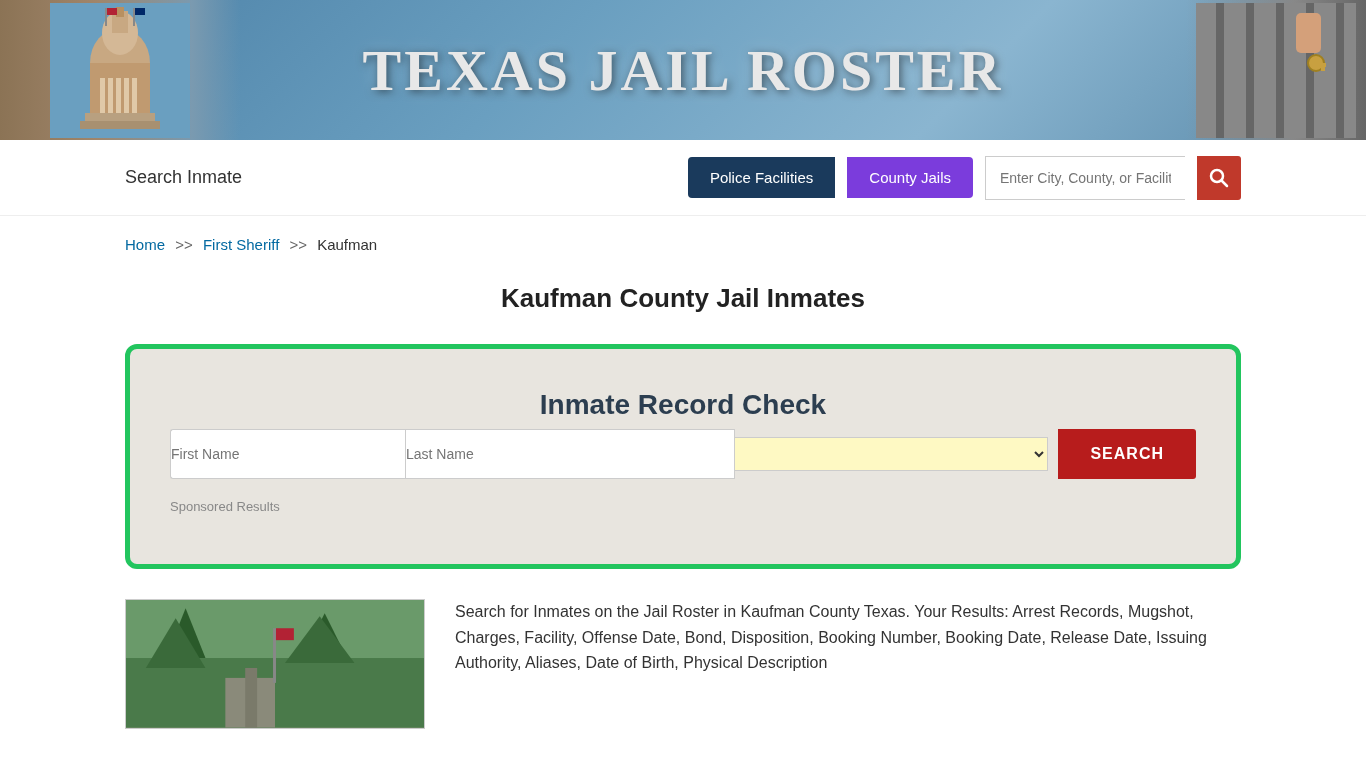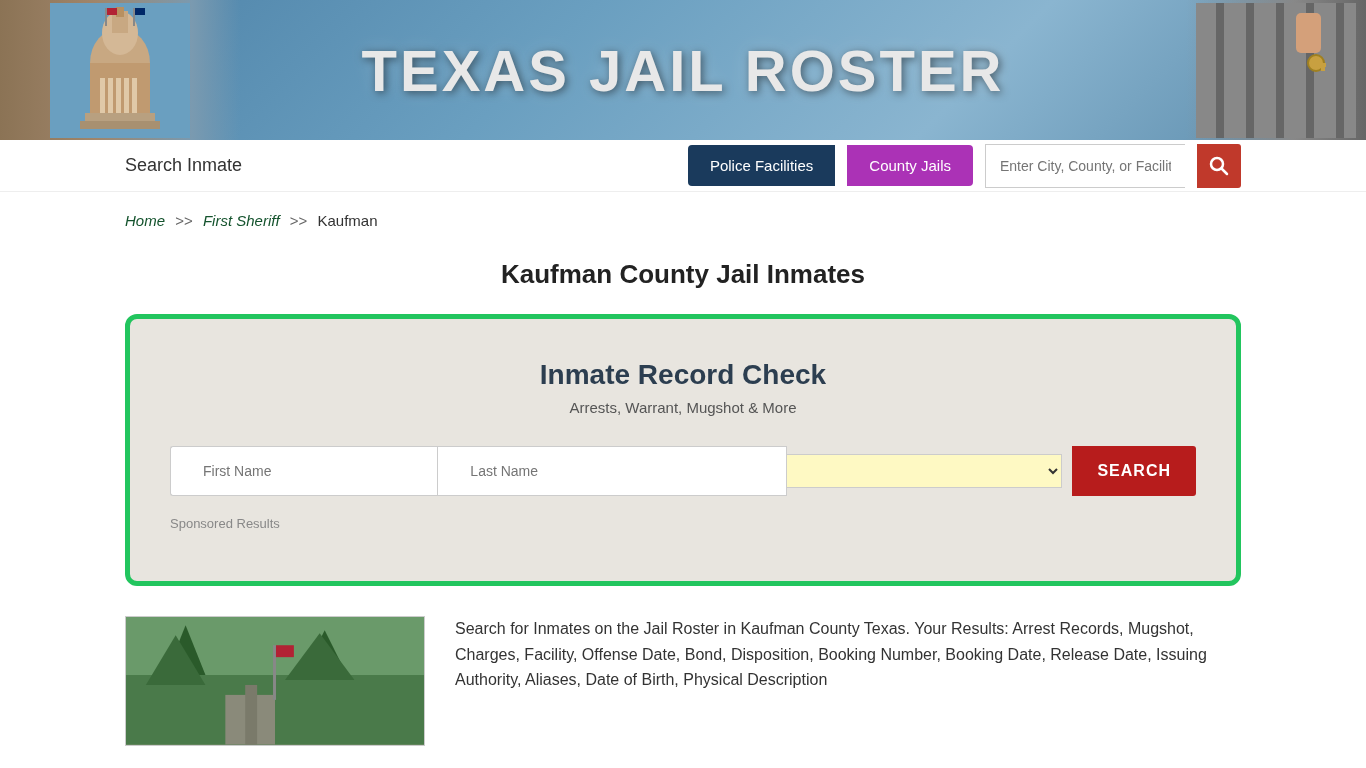--- a/index.html
+++ b/index.html
@@ -21,21 +21,21 @@
       left: 0;
       top: 0;
       width: 240px;
       height: 140px;
       background: linear-gradient(to right, #8b7355 0%, #a0856a 40%, #7a9ab0 80%, transparent 100%);
       display: flex;
       align-items: center;
       justify-content: center;
     }
     .banner-title {
-      font-family: Liberation Sans, sans-serif;
+      font-family: Liberation Serif, serif;
       font-size: 58px;
       font-weight: bold;
       color: #e8e8e8;
       text-shadow: 2px 2px 8px rgba(0,0,0,0.5), 0 0 20px rgba(255,255,255,0.2);
       letter-spacing: 3px;
       text-transform: uppercase;
       z-index: 1;
       text-align: center;
     }
     .header-banner-right {
@@ -50,21 +50,21 @@
       justify-content: center;
       overflow: hidden;
     }
 
     
     .nav-bar {
       display: flex;
       align-items: center;
       justify-content: space-between;
       padding: 0 125px;
-      height: 52px;
+      height: 76px;
       background: #fff;
       border-bottom: 1px solid #eee;
     }
     .search-inmate-label {
       font-size: 18px;
       color: #333;
       font-family: Arial, sans-serif;
     }
     .nav-right {
       display: flex;
@@ -79,21 +79,21 @@
       border: none;
       outline: none;
       font-weight: 500;
     }
     .nav-btn-police {
       background: #1a3a5c;
       color: #fff;
       border-radius: 4px 0 0 4px;
     }
     .nav-btn-county {
-      background: #a21caf;
+      background: #6d28d9;
       color: #fff;
       border-radius: 0 4px 4px 0;
       opacity: 0.9;
     }
     .nav-search-input {
       padding: 10px 14px;
       font-size: 14px;
       border: 1px solid #ccc;
       border-right: none;
       width: 200px;
@@ -114,37 +114,36 @@
       border-radius: 0 3px 3px 0;
     }
 
     
     .breadcrumb {
       padding: 20px 125px 10px;
       font-family: Arial, sans-serif;
       font-size: 15px;
     }
     .breadcrumb a {
-      color: #14532d;
+      color: #0369a1;
       text-decoration: none;
-      font-style: italic;
     }
     .breadcrumb-sep {
       color: #666;
       margin: 0 6px;
     }
     .breadcrumb-current {
       font-weight: normal;
       color: #333;
     }
 
     
     .page-title-area {
       text-align: center;
-      padding: 20px 0 24px;
+      padding: 20px 0 30px;
     }
     .page-title {
       font-size: 26px;
       font-family: Arial, sans-serif;
       font-weight: bold;
       color: #222;
     }
 
     
     .record-check-box {
@@ -168,21 +167,21 @@
       color: #555;
       text-align: center;
       margin-bottom: 30px;
     }
     .record-check-form {
       display: flex;
       gap: 0;
       align-items: center;
     }
     .form-input {
-      padding: 14px 32px;
+      padding: 14px 0;
       font-size: 14px;
       border: 1px solid #ccc;
       font-family: Arial, sans-serif;
       color: #999;
       outline: none;
       height: 50px;
     }
     .form-first-name {
       flex: 1;
       border-radius: 3px 0 0 3px;
@@ -202,21 +201,21 @@
       color: #333;
       outline: none;
       height: 34px;
       background: #fef9c3;
       cursor: pointer;
     }
     .form-search-btn {
       background: #b71c1c;
       color: #fff;
       border: none;
-      padding: 0 25px;
+      padding: 0 32px;
       font-size: 16px;
       font-weight: bold;
       font-family: Arial, sans-serif;
       letter-spacing: 1px;
       height: 50px;
       cursor: pointer;
       border-radius: 0 3px 3px 0;
       margin-left: 10px;
     }
     .sponsored-label {
@@ -326,21 +325,20 @@
   <span class="breadcrumb-sep">&gt;&gt;</span>
   <span class="breadcrumb-current">Kaufman</span>
 </div>
 
 <div class="page-title-area">
   <h1 class="page-title">Kaufman County Jail Inmates</h1>
 </div>
 
 <div class="record-check-box">
   <div class="record-check-title">Inmate Record Check</div>
-  <div class="record-check-subtitle">Arrests, Warrant, Mugshot &amp; More</div>
   <div class="record-check-form">
     <input class="form-input form-first-name" type="text" placeholder="First Name" style="">
     <input class="form-input form-last-name" type="text" placeholder="Last Name" style="">
     <select class="form-state-select" id="state-select"><option value="Alabama">Alabama</option><option value="Alaska">Alaska</option><option value="Arizona">Arizona</option><option value="Arkansas">Arkansas</option><option value="California">California</option><option value="Colorado">Colorado</option><option value="Connecticut">Connecticut</option><option value="Delaware">Delaware</option><option value="Florida">Florida</option><option value="Georgia">Georgia</option><option value="Hawaii">Hawaii</option><option value="Idaho">Idaho</option><option value="Illinois">Illinois</option><option value="Indiana">Indiana</option><option value="Iowa">Iowa</option><option value="Kansas">Kansas</option><option value="Kentucky">Kentucky</option><option value="Louisiana">Louisiana</option><option value="Maine">Maine</option><option value="Maryland">Maryland</option><option value="Massachusetts">Massachusetts</option><option value="Michigan">Michigan</option><option value="Minnesota">Minnesota</option><option value="Mississippi">Mississippi</option><option value="Missouri">Missouri</option><option value="Montana">Montana</option><option value="Nebraska">Nebraska</option><option value="Nevada">Nevada</option><option value="New Hampshire">New Hampshire</option><option value="New Jersey">New Jersey</option><option value="New Mexico">New Mexico</option><option value="New York">New York</option><option value="North Carolina">North Carolina</option><option value="North Dakota">North Dakota</option><option value="Ohio">Ohio</option><option value="Oklahoma">Oklahoma</option><option value="Oregon">Oregon</option><option value="Pennsylvania">Pennsylvania</option><option value="Rhode Island">Rhode Island</option><option value="South Carolina">South Carolina</option><option value="South Dakota">South Dakota</option><option value="Tennessee">Tennessee</option><option value="Texas" selected="">Texas</option><option value="Utah">Utah</option><option value="Vermont">Vermont</option><option value="Virginia">Virginia</option><option value="Washington">Washington</option><option value="West Virginia">West Virginia</option><option value="Wisconsin">Wisconsin</option><option value="Wyoming">Wyoming</option></select>
     <button class="form-search-btn">SEARCH</button>
   </div>
   <div class="sponsored-label">Sponsored Results</div>
 </div>
 
 <div class="bottom-section">

